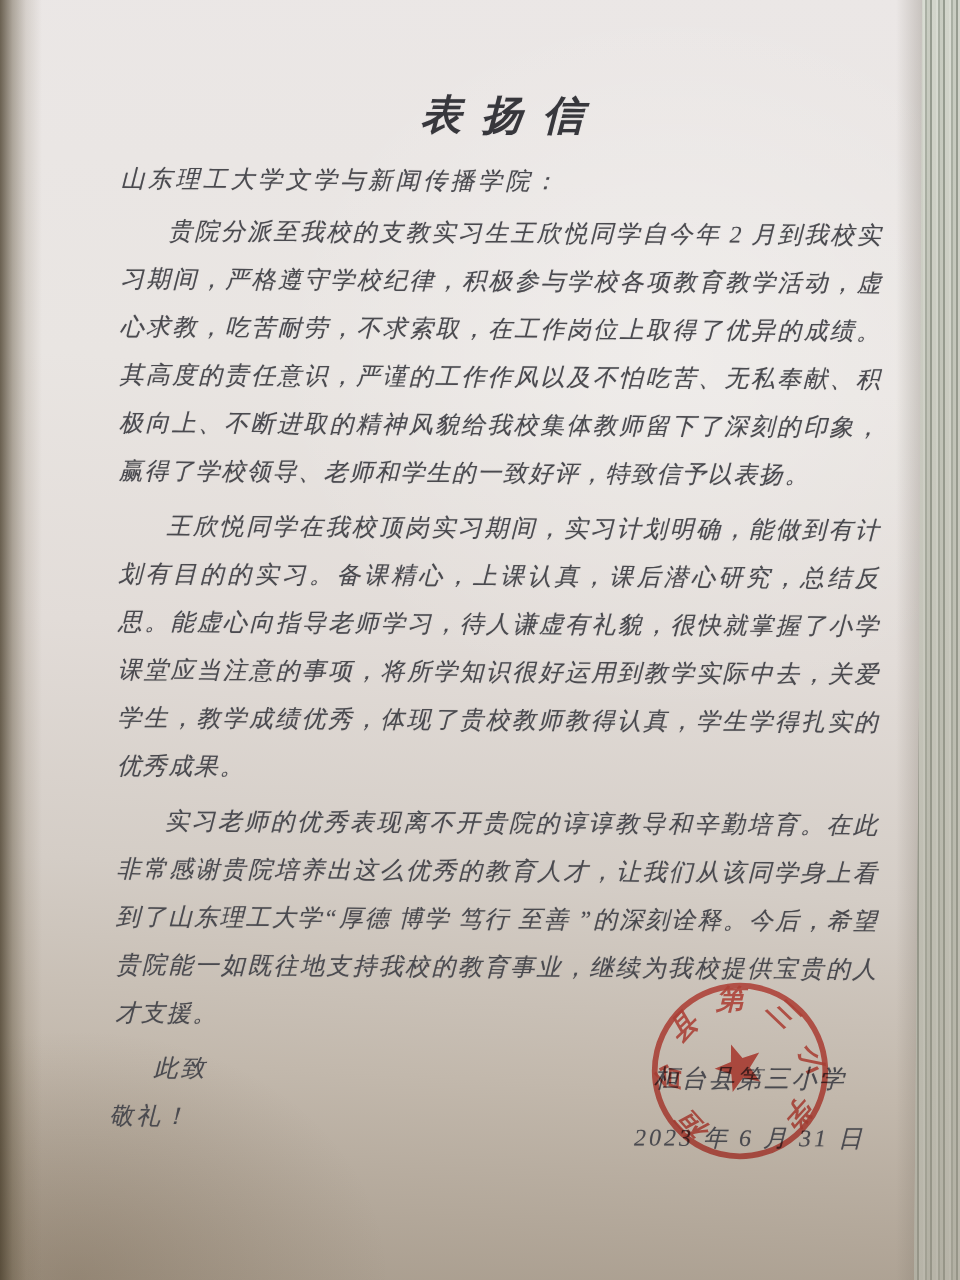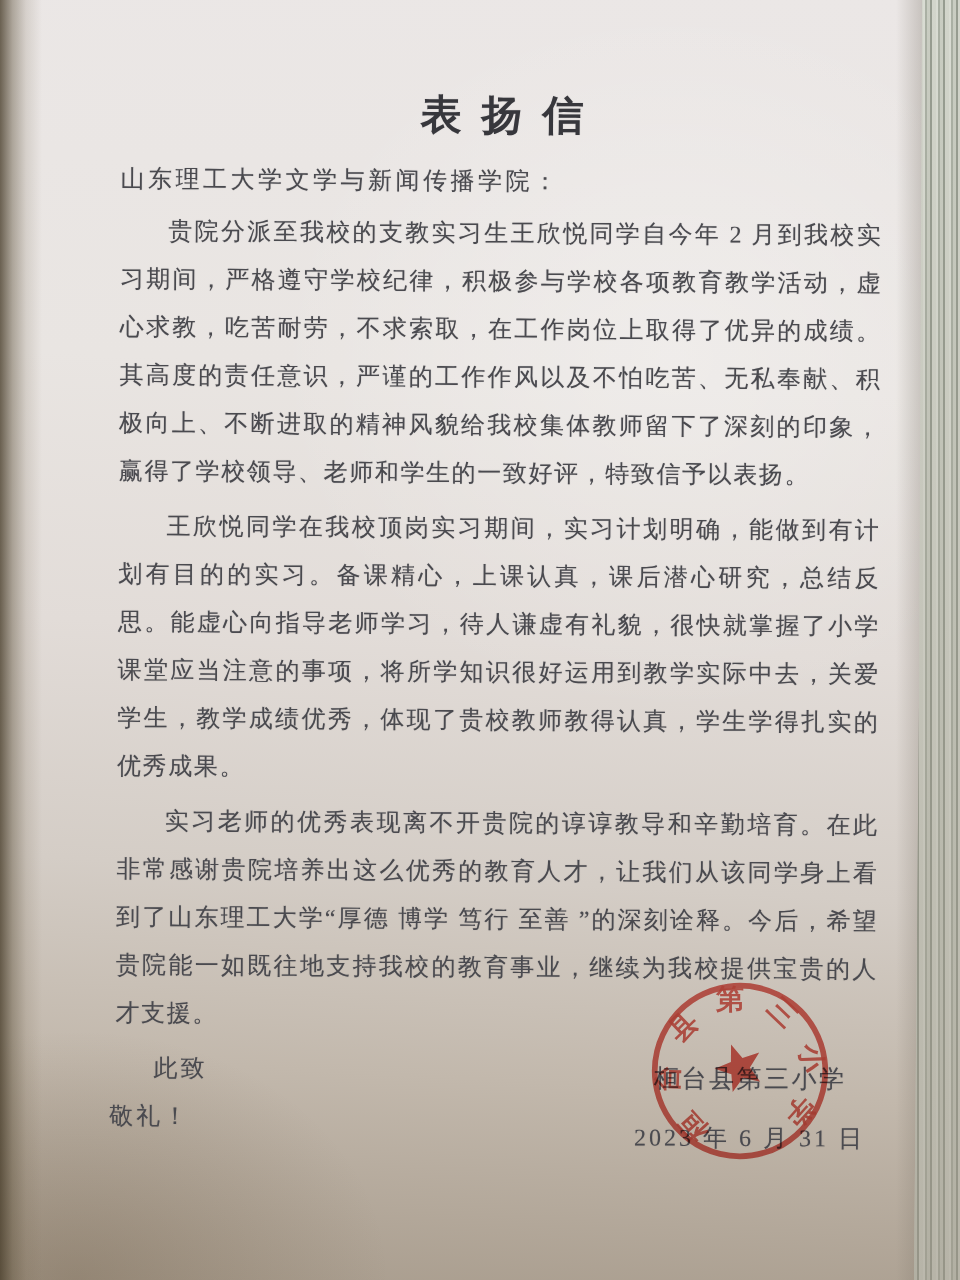--- a/index.html
+++ b/index.html
@@ -10,20 +10,21 @@
     overflow: hidden;
     background: #7a7266;
     font-family: "Liberation Serif", serif;
   }
 
   .photo {
     position: relative;
     width: 960px;
     height: 1280px;
     overflow: hidden;
+    font-style: italic;
   }
 
   
   .paper {
     position: absolute;
     inset: 0;
     background:
       radial-gradient(ellipse 60% 40% at 70% 28%, rgba(255,255,255,0.28), rgba(255,255,255,0) 70%),
       radial-gradient(ellipse 50% 30% at 8% 100%, rgba(96,78,55,0.30), rgba(96,78,55,0) 65%),
       linear-gradient(183deg,

